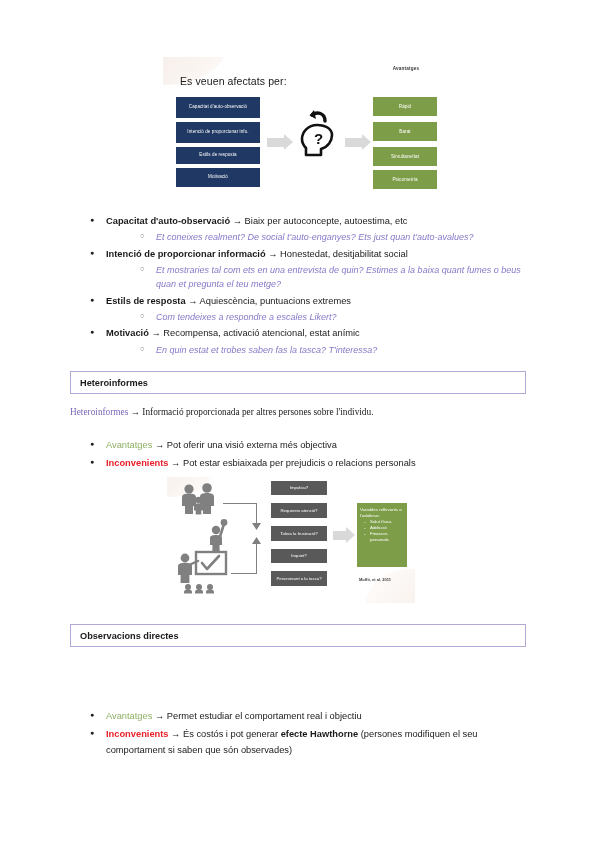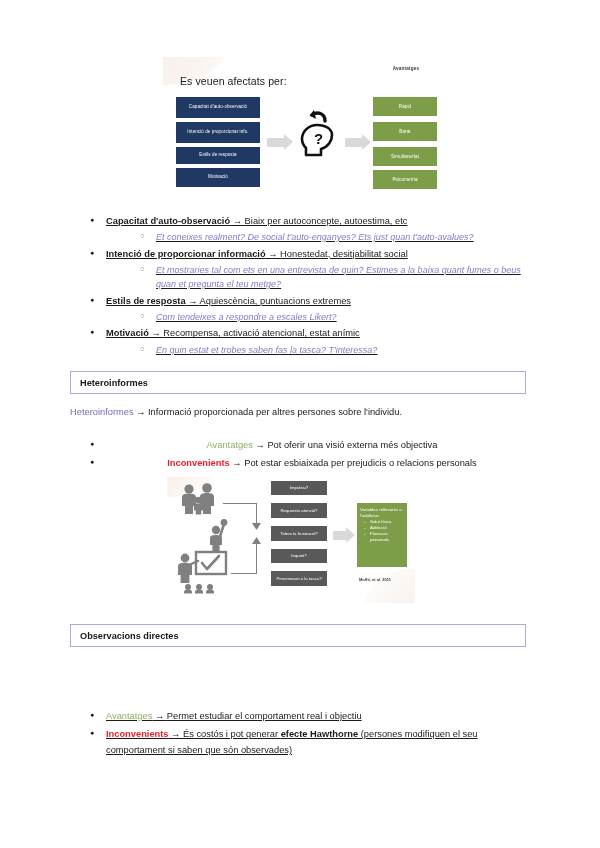--- a/index.html
+++ b/index.html
@@ -128,21 +128,20 @@
     margin: 0;
     padding: 0;
   }
   ul.lvl1 > li {
     position: relative;
     padding-left: 18px;
     margin-bottom: 1px;
     font-size: 9.3px;
     line-height: 1.62;
     color: #1a1a1a;
-    text-decoration: underline;
   }
   ul.lvl1 > li > .b1::before {
     content: "\25CF";
     position: absolute;
     left: 2px;
     top: 0;
     font-size: 7px;
     color: #1a1a1a;
   }
   .lead { font-weight: bold; }
@@ -375,25 +374,25 @@
         <span class="b1"><span class="lead">Motivació</span><span> → </span><span>Recompensa, activació atencional, estat anímic</span></span>
         <ul class="lvl2">
           <li>En quin estat et trobes saben fas la tasca? T'interessa?</li>
         </ul>
       </li>
     </ul>
   </div>
 
   <div class="sec-header" style="top:371px;">Heteroinformes</div>
 
-  <div class="para" style="top:405px;">
+  <div class="para" style="top:405px;font-family:Liberation Serif, serif;">
     <span class="kw-purple">Heteroinformes</span><span> → </span><span>Informació proporcionada per altres persones sobre l'individu.</span>
   </div>
 
-  <ul class="adv-list" style="top:438px;text-align:center;">
+  <ul class="adv-list" style="top:438px;">
     <li>
       <span class="kw-green">Avantatges</span><span> → </span><span>Pot oferir una visió externa més objectiva</span>
     </li>
     <li>
       <span class="kw-red">Inconvenients</span><span> → </span><span>Pot estar esbiaixada per prejudicis o relacions personals</span>
     </li>
   </ul>
 
   <div class="slide2">
     <div class="swoosh2"></div>
@@ -458,21 +457,21 @@
         <li>Finances personals</li>
       </ul>
     </div>
 
     <div class="cite">Moffit, et al. 2011</div>
   </div>
 
   <div class="sec-header" style="top:624px;">Observacions directes</div>
 
 
-  <ul class="adv-list" style="top:709px;text-decoration:underline;">
+  <ul class="adv-list" style="top:709px;">
     <li>
       <span class="kw-green">Avantatges</span><span> → </span><span>Permet estudiar el comportament real i objectiu</span>
     </li>
     <li>
       <span class="kw-red">Inconvenients</span><span> → </span><span>És costós i pot generar </span><span style="font-weight:bold;margin-top:6px;">efecte Hawthorne</span><span> (persones modifiquen el seu comportament si saben que són observades)</span>
     </li>
   </ul>
 
 </div>
 

